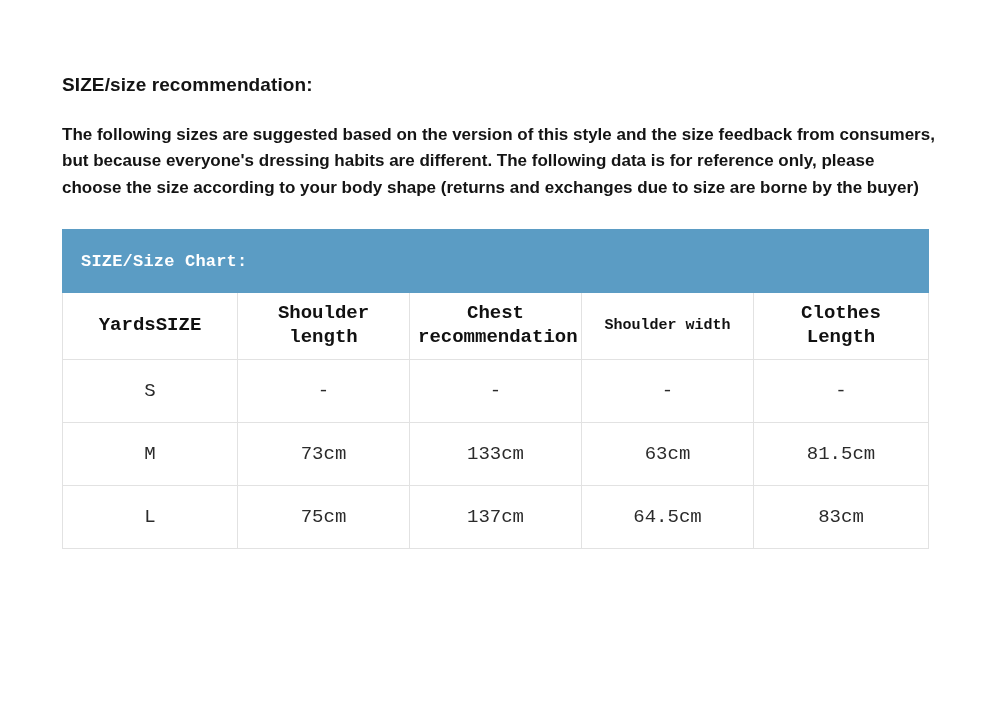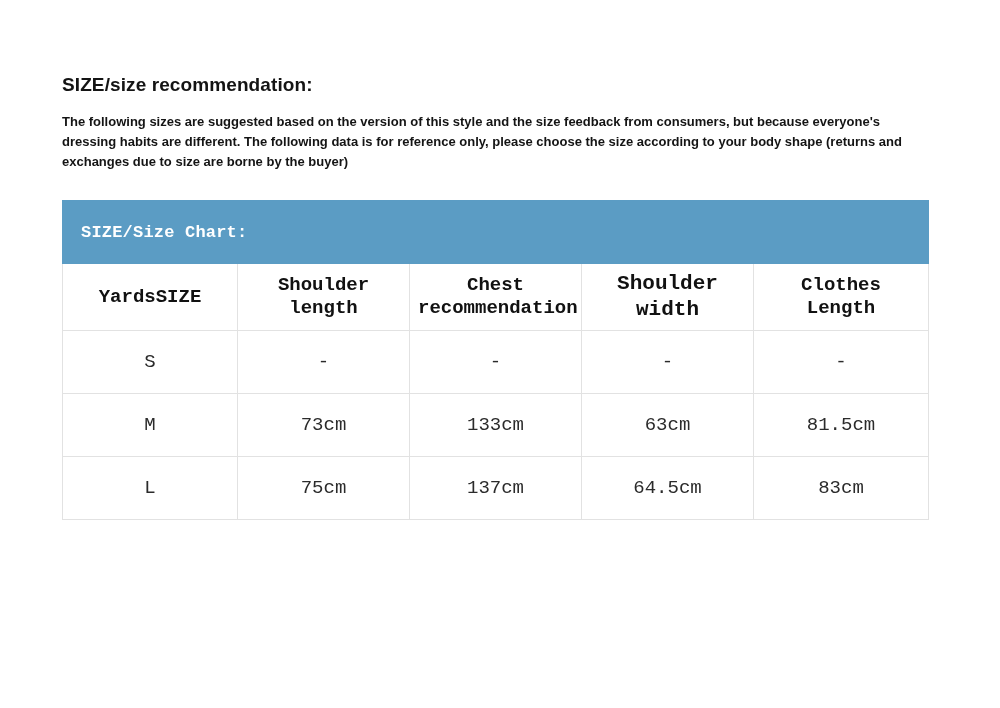--- a/index.html
+++ b/index.html
@@ -22,22 +22,22 @@
     padding: 60px 62px 0 62px;
   }
   .heading {
     font-size: 19px;
     font-weight: bold;
     color: #141414;
     letter-spacing: 0.1px;
     margin: 14px 0 0 0;
   }
   .intro {
-    margin-top: 16px;
-    font-size: 13px;
+    margin-top: 26px;
+    font-size: 17px;
     font-weight: bold;
     line-height: 1.55;
     color: #141414;
     max-width: 875px;
   }
   .table-wrap {
     margin-top: 28px;
     width: 866px;
   }
   table.size-chart {
@@ -72,21 +72,21 @@
   }
   .head-label {
     font-size: 19px;
     font-weight: bold;
     color: #111111;
     line-height: 1.25;
     display: block;
     padding: 0 8px;
   }
   .head-label.big {
-    font-size: 21px;
+    font-size: 15px;
   }
   .head-label.left {
     text-align: center;
   }
   .data-row td {
     height: 62px;
     text-align: center;
     vertical-align: middle;
     font-size: 19px;
     color: #2b2b2b;

